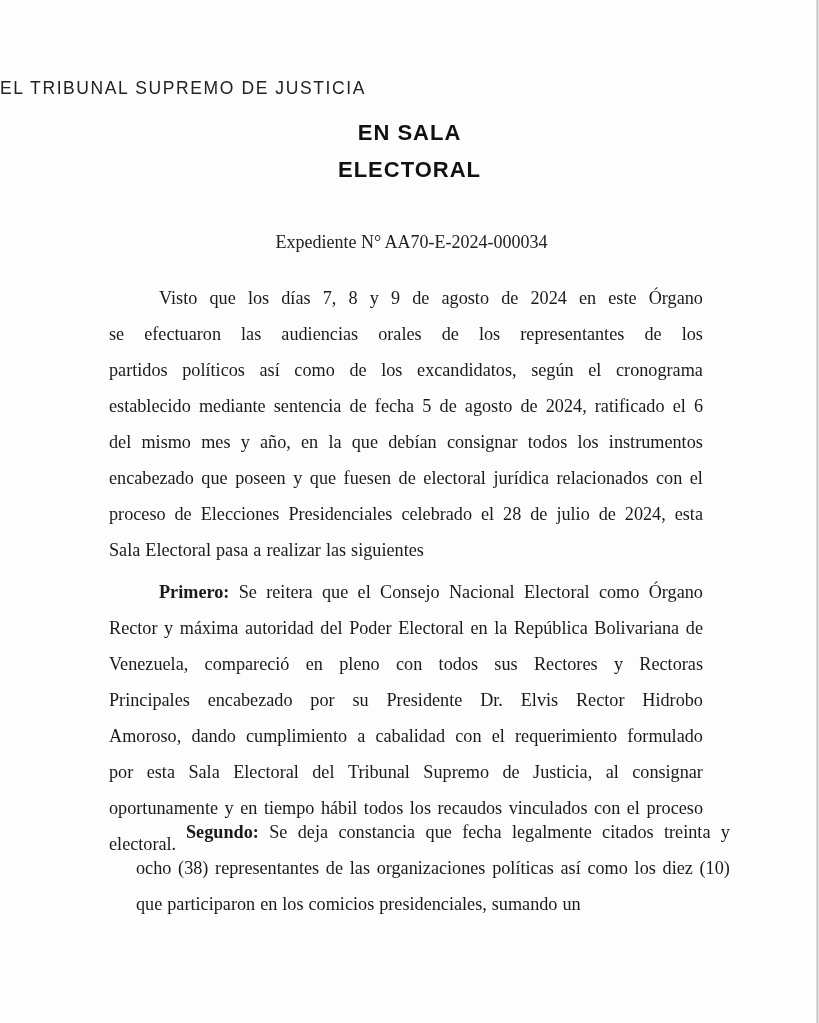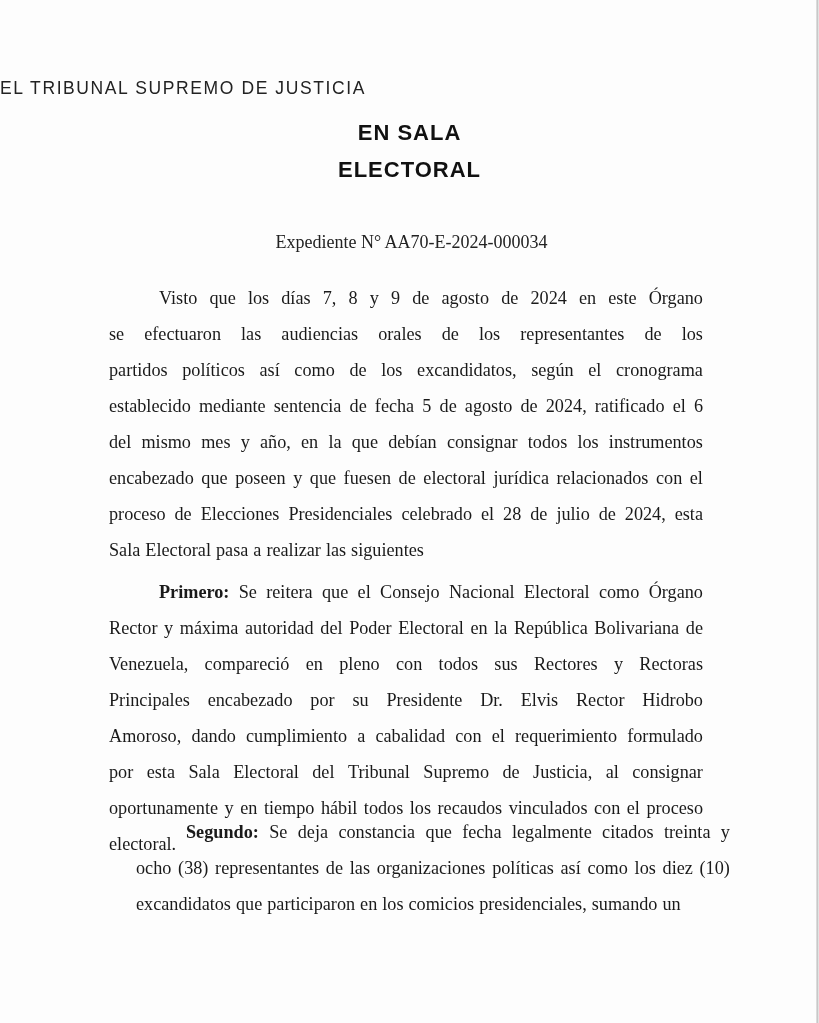--- a/index.html
+++ b/index.html
@@ -315,21 +315,20 @@
       <span class="w">las</span>
       <span class="w">organizaciones</span>
       <span class="w">políticas</span>
       <span class="w">así</span>
       <span class="w">como</span>
       <span class="w">los</span>
       <span class="w">diez</span>
       <span class="w">(10)</span>
     </div>
     <div class="jline last">
-      <span class="w">excandidatos</span>
       <span class="w">que</span>
       <span class="w">participaron</span>
       <span class="w">en</span>
       <span class="w">los</span>
       <span class="w">comicios</span>
       <span class="w">presidenciales,</span>
       <span class="w">sumando</span>
       <span class="w">un</span>
     </div>
   </div>

